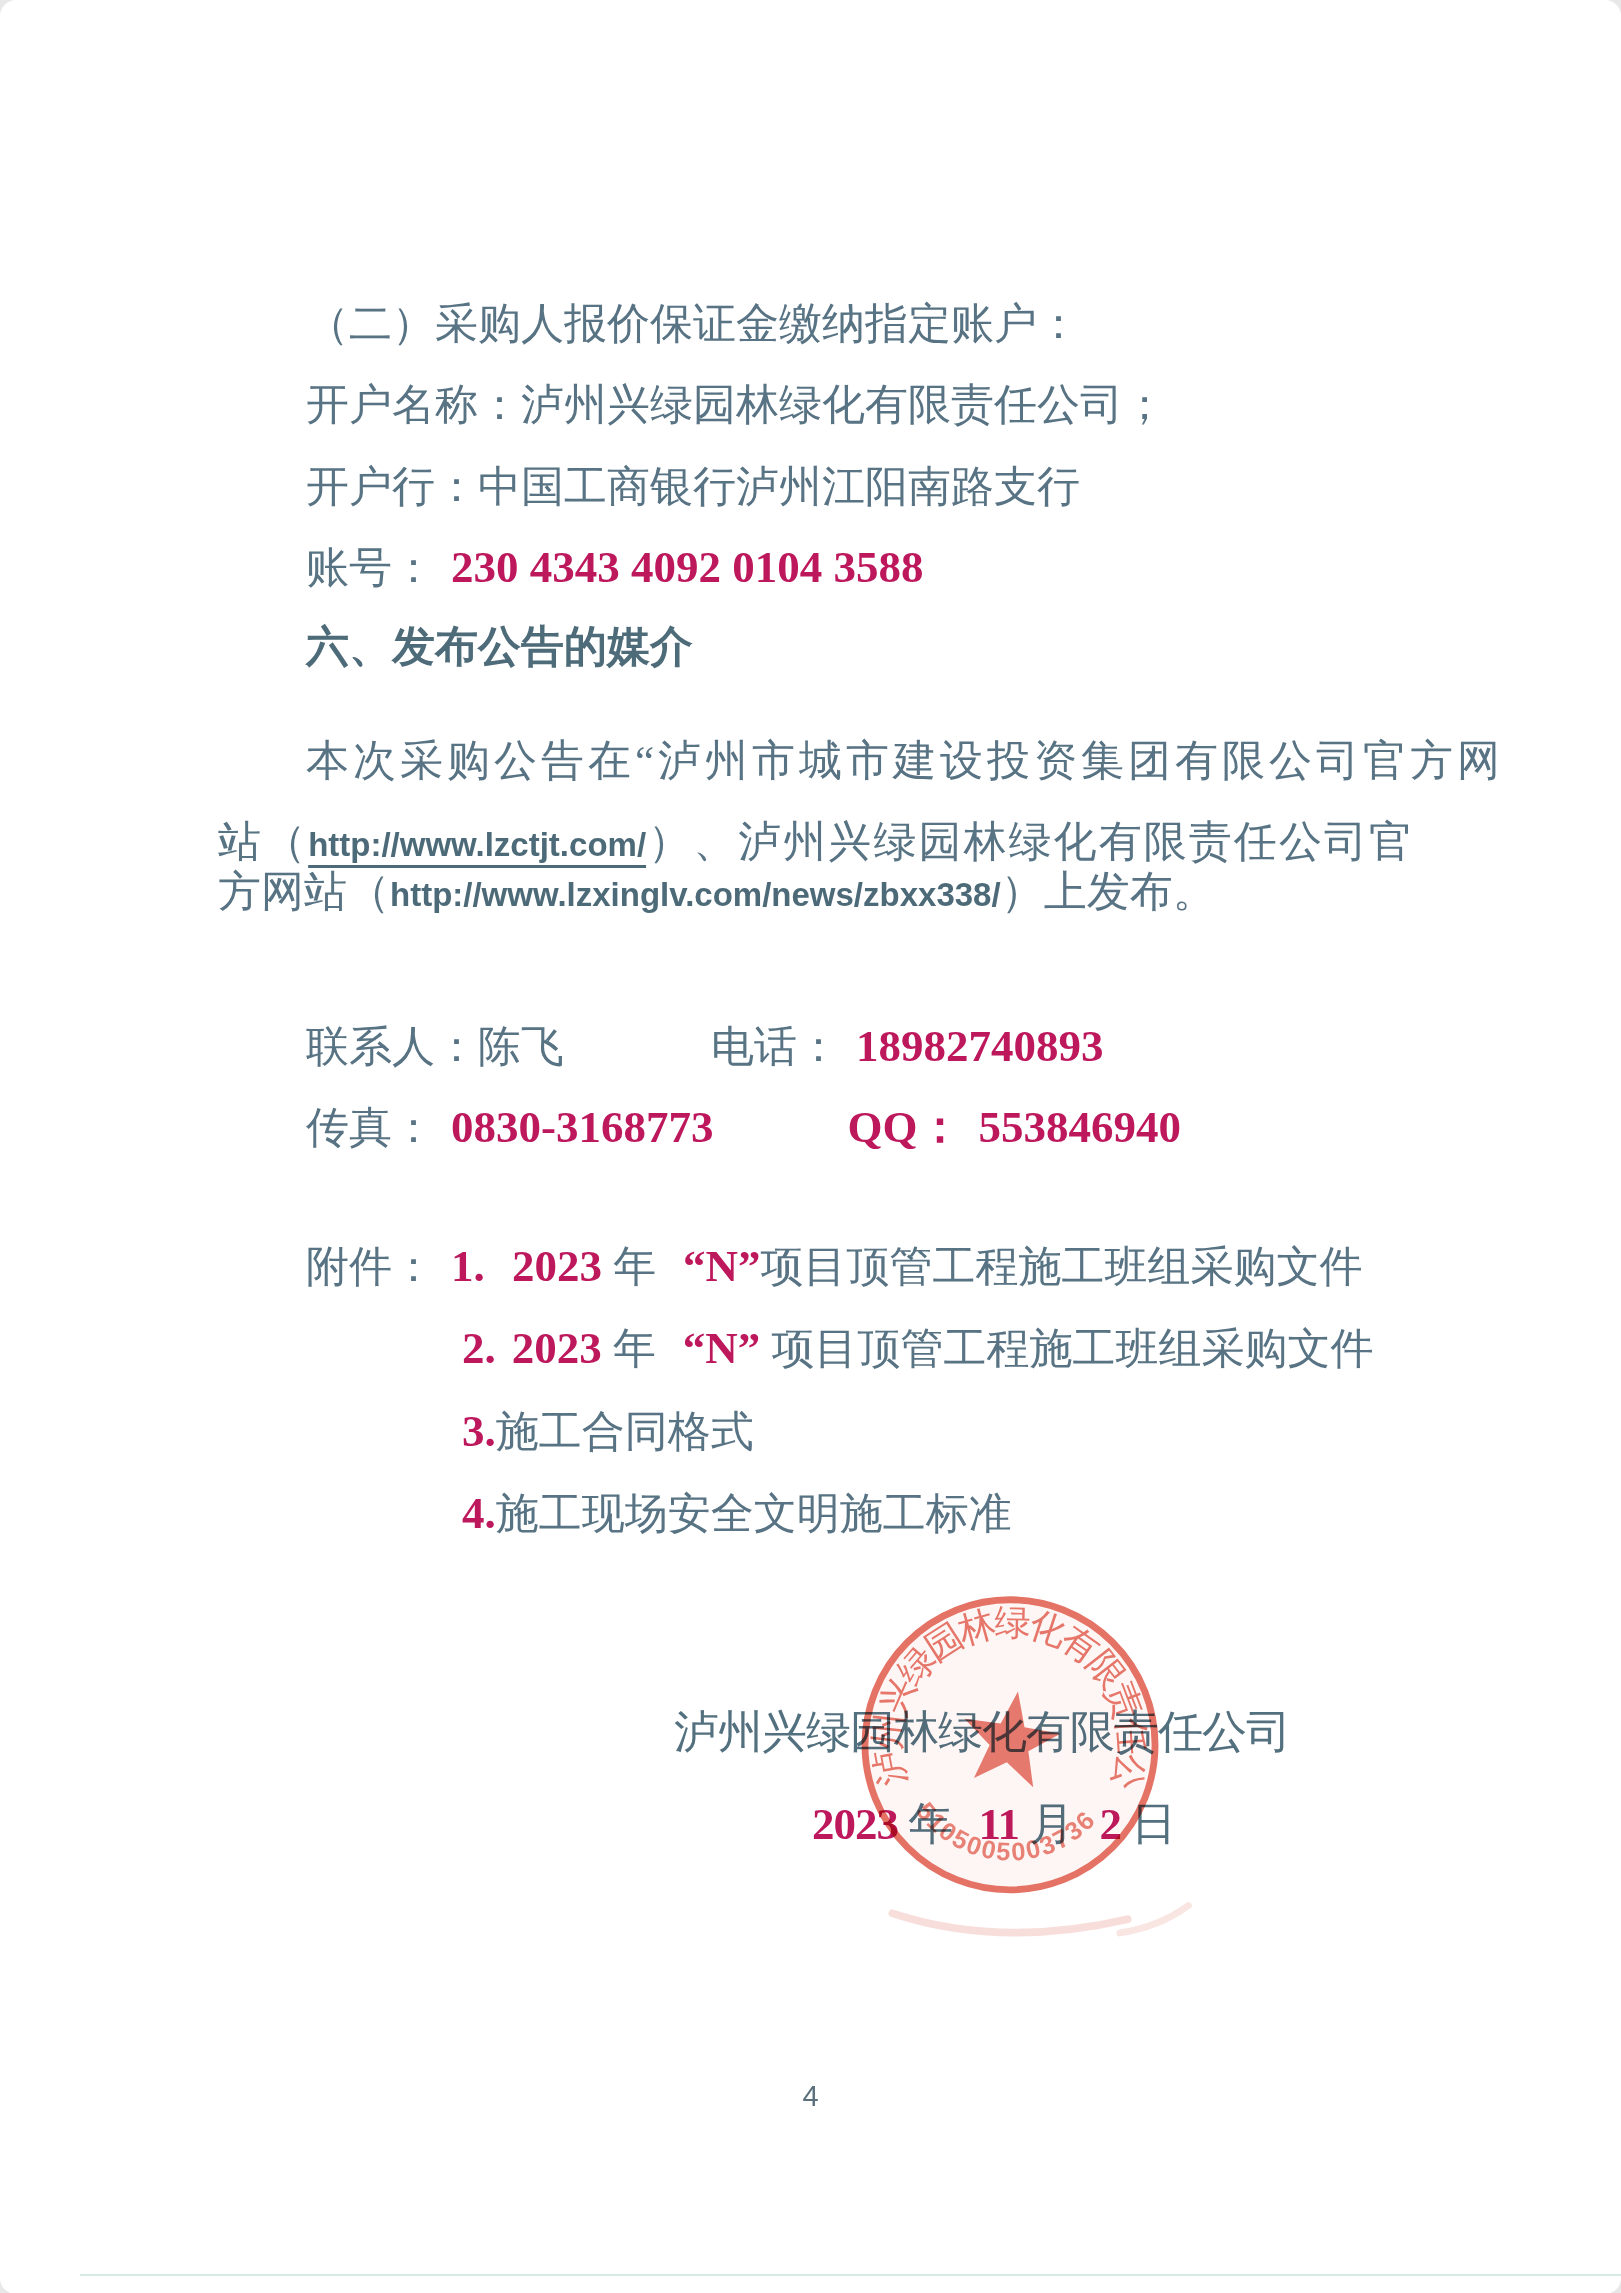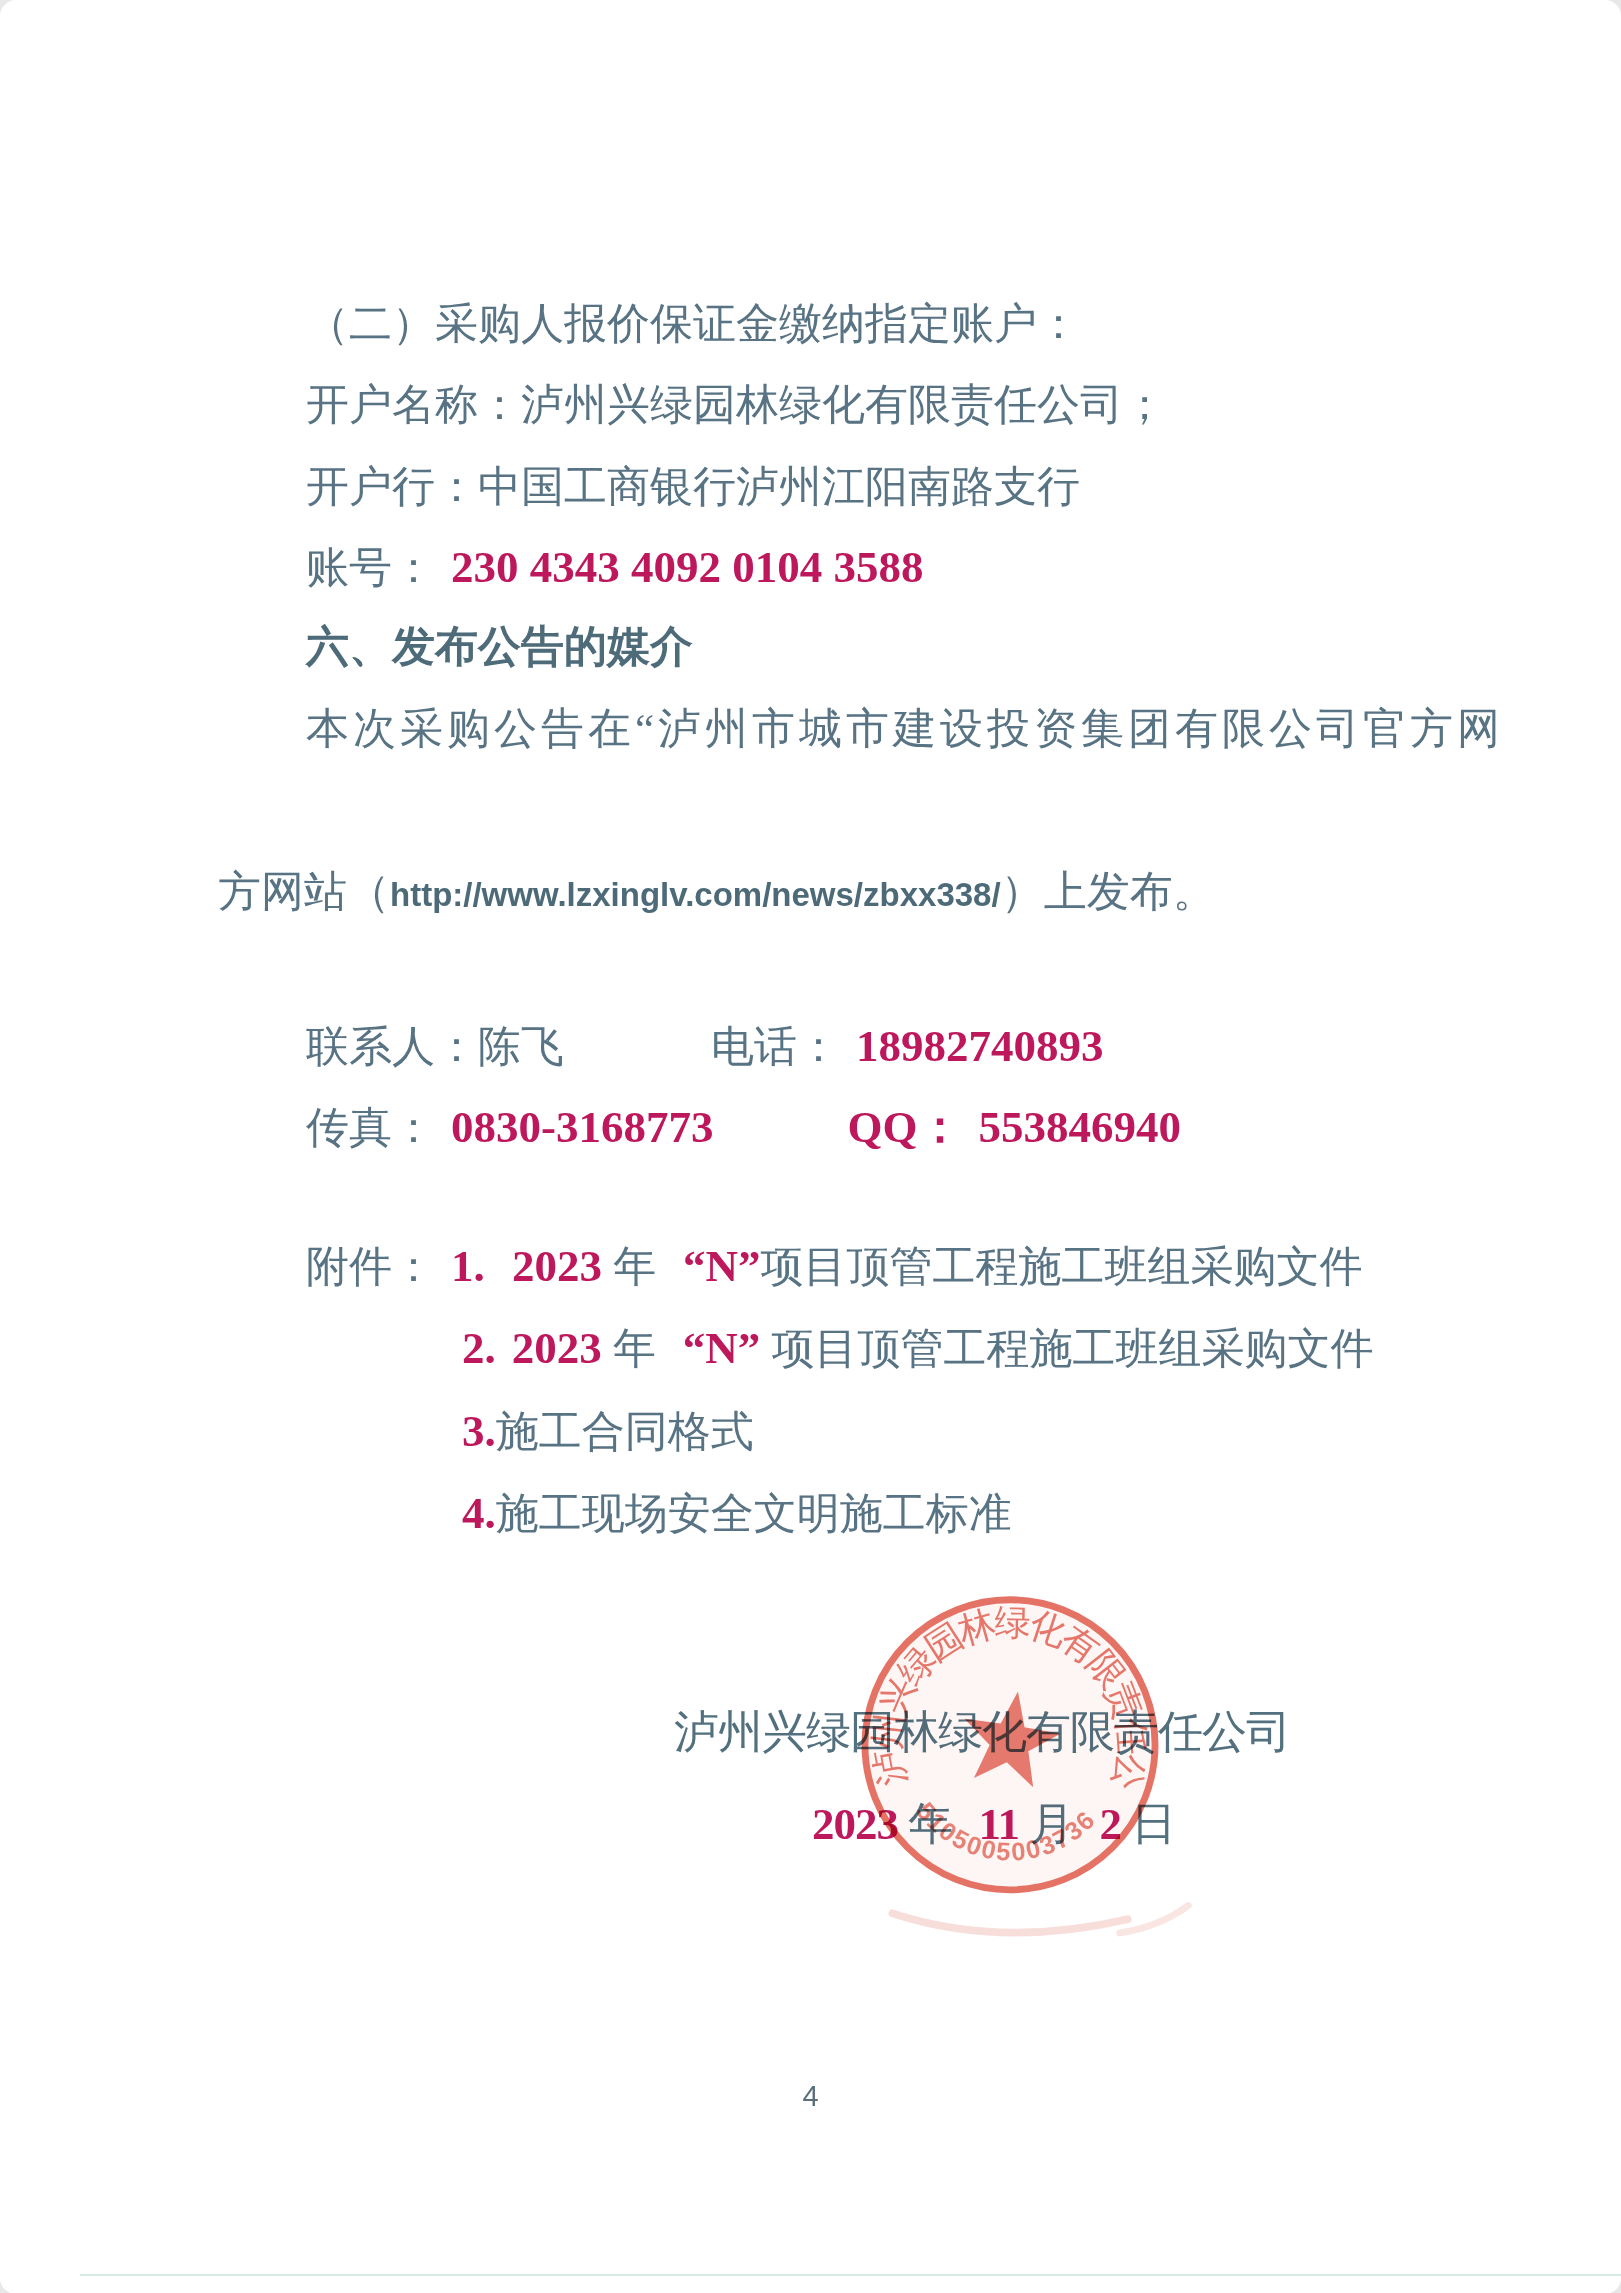--- a/index.html
+++ b/index.html
@@ -18,21 +18,21 @@
     left:218px;
     width:1194px;
     font-size:43px;
     line-height:59px;
     white-space:nowrap;
     color:#587383;
   }
   .indent { padding-left:88px; }
   .indent-item { padding-left:228px; }
   .bold-head { font-weight:700; color:#4e6b79; }
-  .just { text-align:justify; text-align-last:justify; }
+  .just { text-align:justify; text-align-last:justify;margin-top:32px; }
   .num {
     font-family:Liberation Serif, serif;
     font-weight:700;
     color:#be185d;
     font-size:45px;
     margin-left:16px;
   }
   .url {
     font-family:"Liberation Sans","DejaVu Sans",sans-serif;
     font-weight:700;
@@ -98,20 +98,23 @@
     <span>账号：</span><span class="num">230 4343 4092 0104 3588</span>
   </div>
 
   <div class="ln indent bold-head" style="top:617px">
     <span>六、发布公告的媒介</span>
   </div>
 
   <div class="ln indent just" style="top:699px">
     <span>本次采购公告在“泸州市城市建设投资集团有限公司官方网</span>
   </div>
+  <div class="ln just" style="top:780px">
+    <span>站（</span><span class="url url-underline">http://www.lzctjt.com/</span><span>）、泸州兴绿园林绿化有限责任公司官</span>
+  </div>
   <div class="ln" style="top:862px">
     <span>方网站（</span><span class="url">http://www.lzxinglv.com/news/zbxx338/</span><span>）上发布。</span>
   </div>
 
 
   <div class="ln indent" style="top:1017px">
     <span>联系人：</span><span>陈飞</span><span class="gap-lg"></span><span>电话：</span><span class="num">18982740893</span>
   </div>
 
   <div class="ln indent" style="top:1098px">

